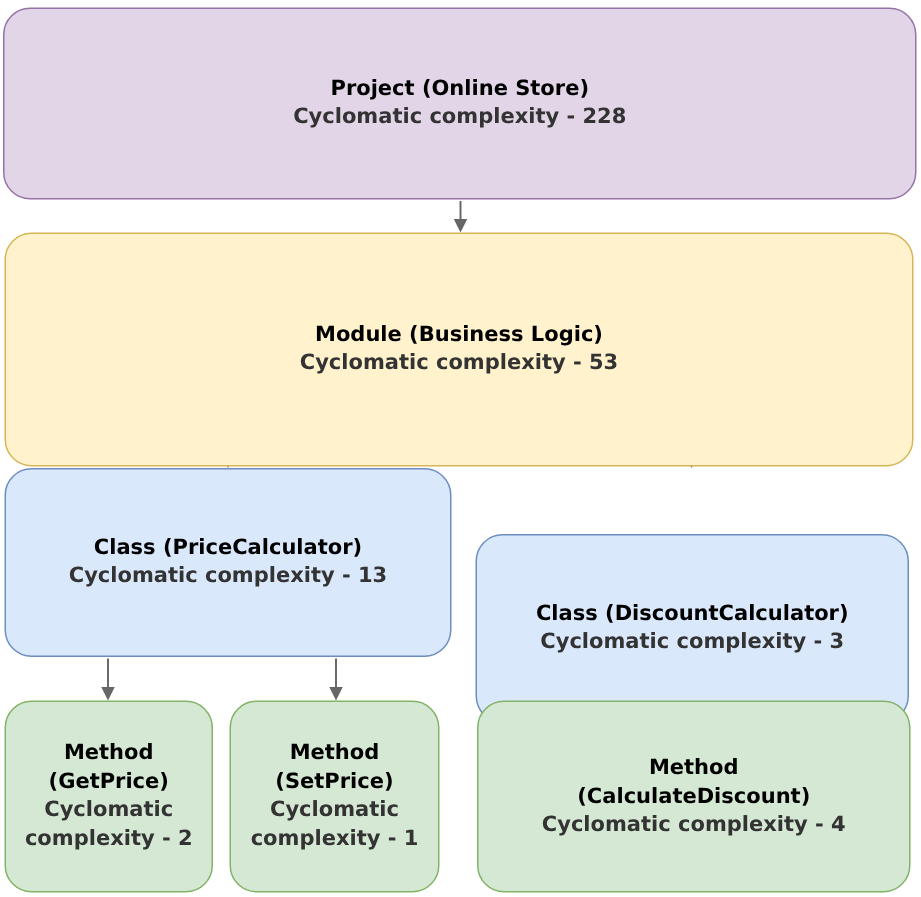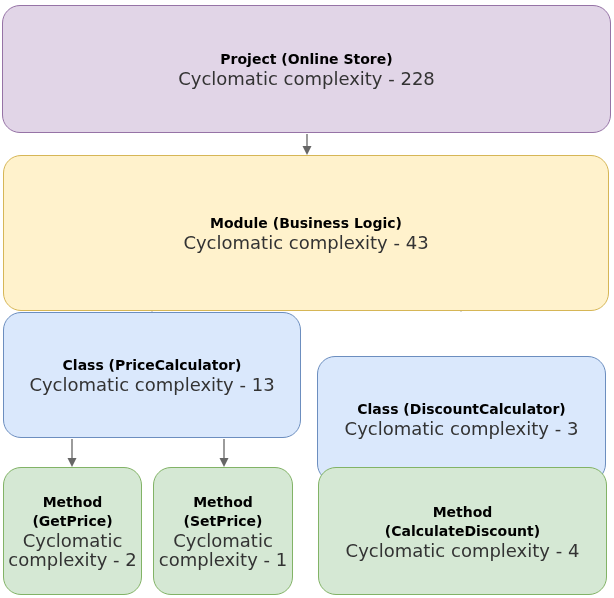--- a/index.html
+++ b/index.html
@@ -38,22 +38,22 @@
     text-align: center;
   }
   .node .title {
     font-weight: bold;
     font-size: 14px;
     line-height: 19px;
     color: var(--title_text, #000000);
     white-space: pre-line;
   }
   .node .subtitle {
-    font-weight: normal;
-    font-size: 18px;
+    font-weight: bold;
+    font-size: 14px;
     line-height: 19px;
     color: var(--subtitle_text, #333333);
     white-space: pre-line;
   }
   .node-project {
     left: 2px; top: 5px; width: 609px; height: 128px;
     background: var(--project_fill, #E1D5E7);
     border: 1px solid var(--project_border, #9673A6);
     align-items: center;
   }
@@ -122,21 +122,21 @@
     </g>
   </svg>
 
   <div class="node node-project">
     <div class="title">Project (Online Store)</div>
     <div class="subtitle">Cyclomatic complexity - 228</div>
   </div>
 
   <div class="node node-module">
     <div class="title">Module (Business Logic)</div>
-    <div class="subtitle">Cyclomatic complexity - 43</div>
+    <div class="subtitle">Cyclomatic complexity - 53</div>
   </div>
 
   <div class="node node-class-price">
     <div class="title">Class (PriceCalculator)</div>
     <div class="subtitle">Cyclomatic complexity - 13</div>
   </div>
 
   <div class="node node-class-discount">
     <div class="title">Class (DiscountCalculator)</div>
     <div class="subtitle">Cyclomatic complexity - 3</div>

